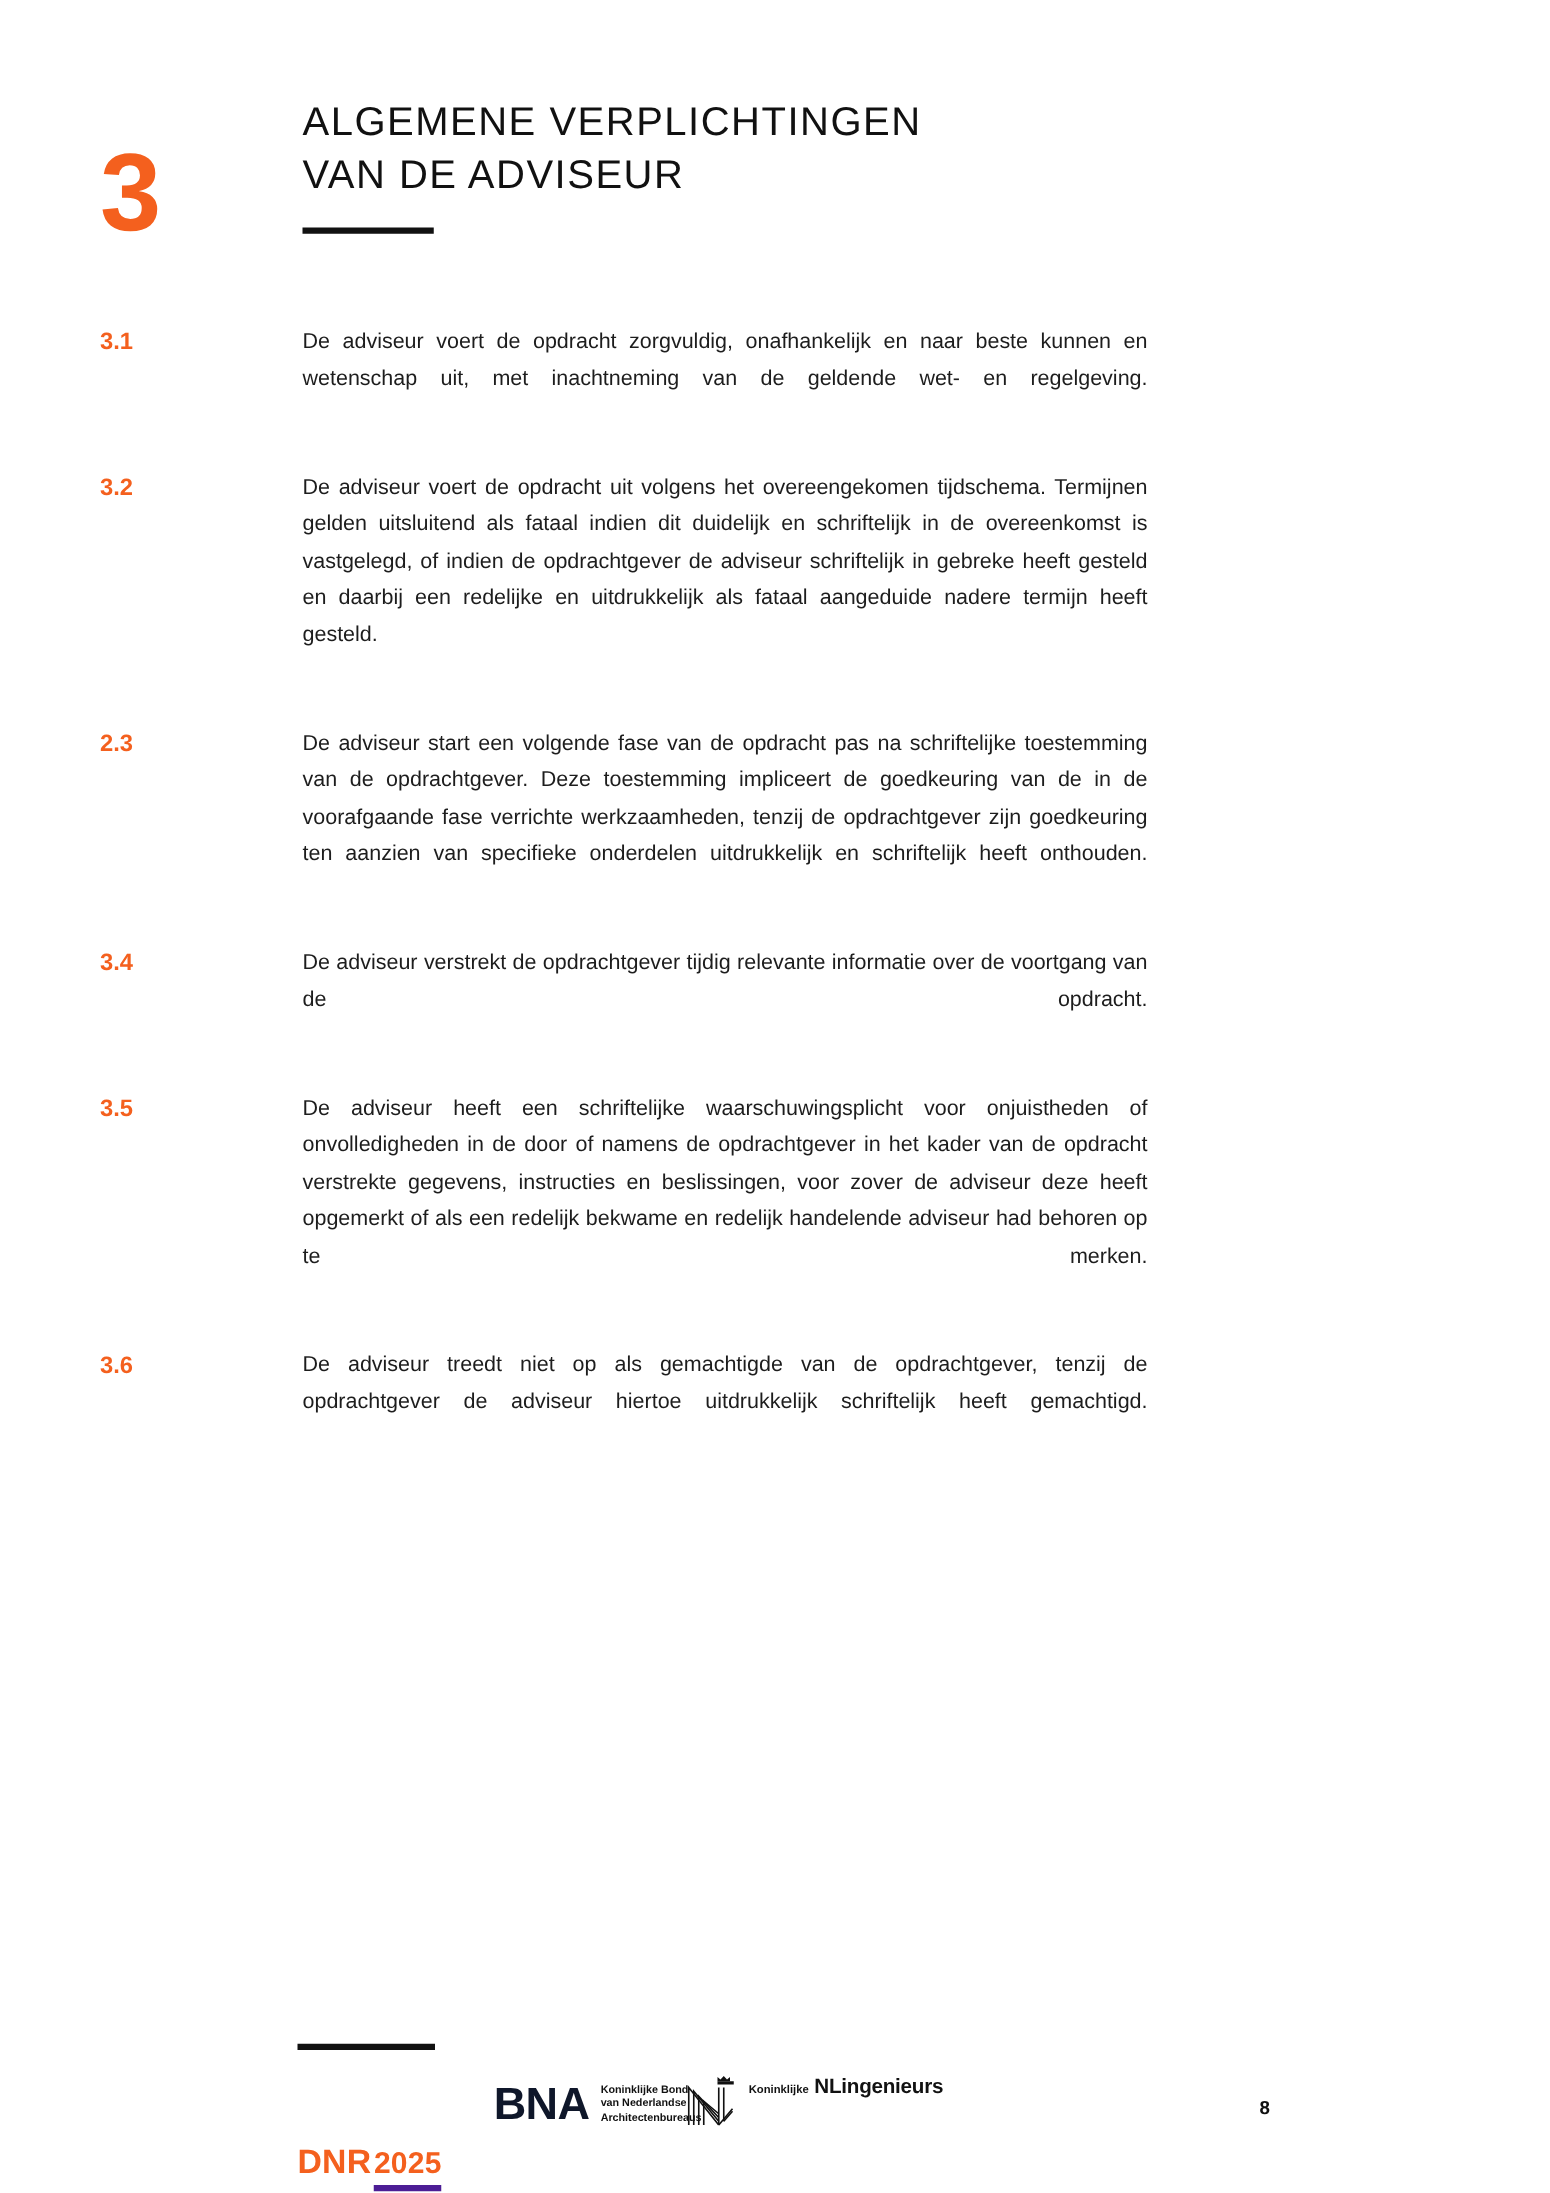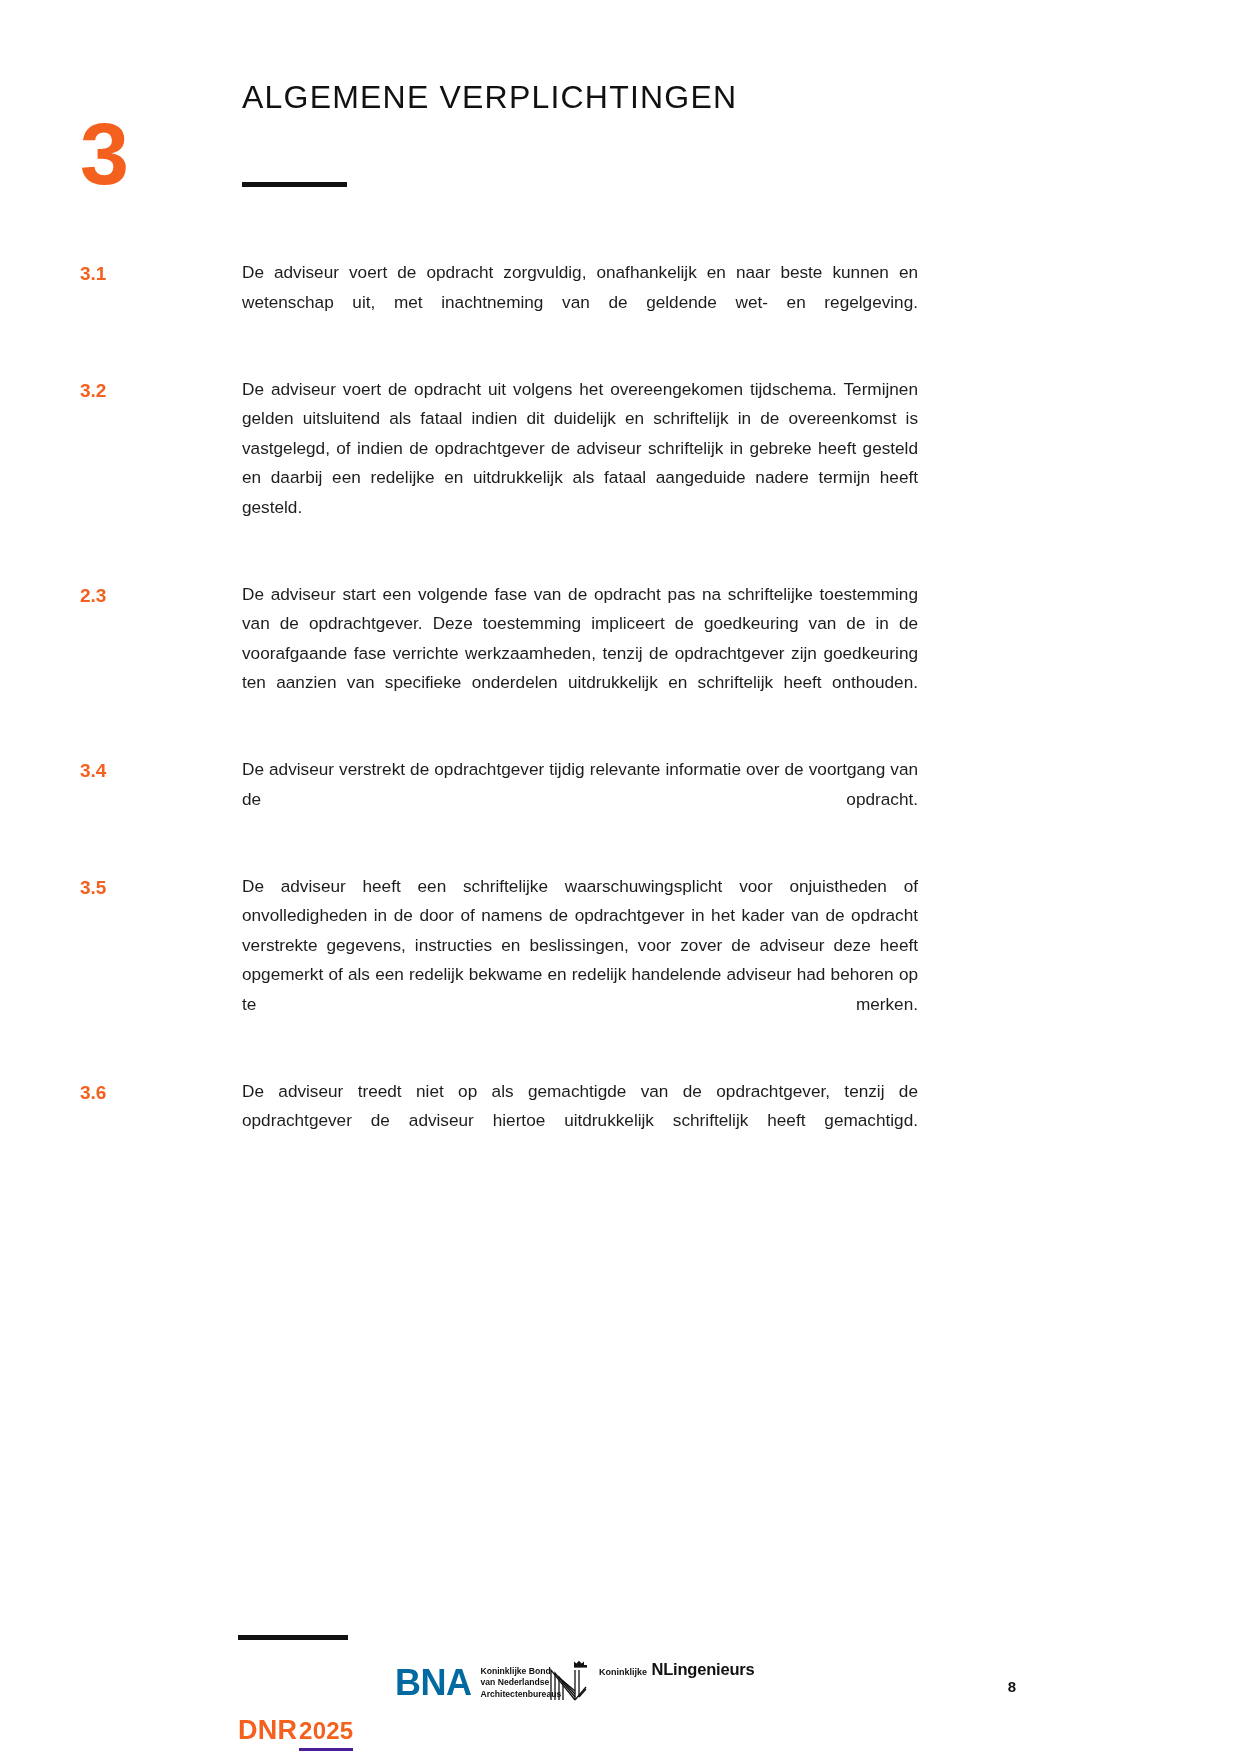--- a/index.html
+++ b/index.html
@@ -131,37 +131,37 @@
     letter-spacing: 0.2px;
   }
   .logo-dnr .dnr-word {
     font-size: 27px;
     line-height: 30px;
   }
   .logo-dnr .dnr-year {
     font-size: 24px;
     line-height: 30px;
     margin-left: 2px;
-    border-bottom: 3px solid #4c1d95;
+    border-bottom: 5px solid #4c1d95;
     padding-bottom: 2px;
     margin-top: 48px;
   }
 
   .logo-bna {
     position: absolute;
     left: 395px;
     top: 34px;
     display: flex;
     align-items: center;
   }
   .logo-bna .bna-word {
     font-size: 36px;
     line-height: 38px;
     font-weight: 700;
-    color: #0369a1;
+    color: #0f172a;
     letter-spacing: -0.5px;
   }
   .logo-bna .bna-sub {
     margin-left: 9px;
     font-size: 8.6px;
     line-height: 11.2px;
     font-weight: 700;
     color: #111111;
   }
   .logo-bna .bna-sub span { display: block; white-space: nowrap; }
@@ -207,20 +207,21 @@
 </style>
 </head>
 <body>
 
 <div class="page">
 
   <div class="chapter-header">
     <div class="chapter-number">3</div>
     <div class="chapter-title">
       <span class="line">ALGEMENE VERPLICHTINGEN</span>
+      <span class="line">VAN DE ADVISEUR</span>
     </div>
     <div class="chapter-rule"></div>
   </div>
 
   <div class="clauses">
 
     <div class="clause">
       <div class="clause-number">3.1</div>
       <div class="clause-body">De adviseur voert de opdracht zorgvuldig, onafhankelijk en naar beste kunnen en wetenschap uit, met inachtneming van de geldende wet- en regelgeving.</div>
     </div>

